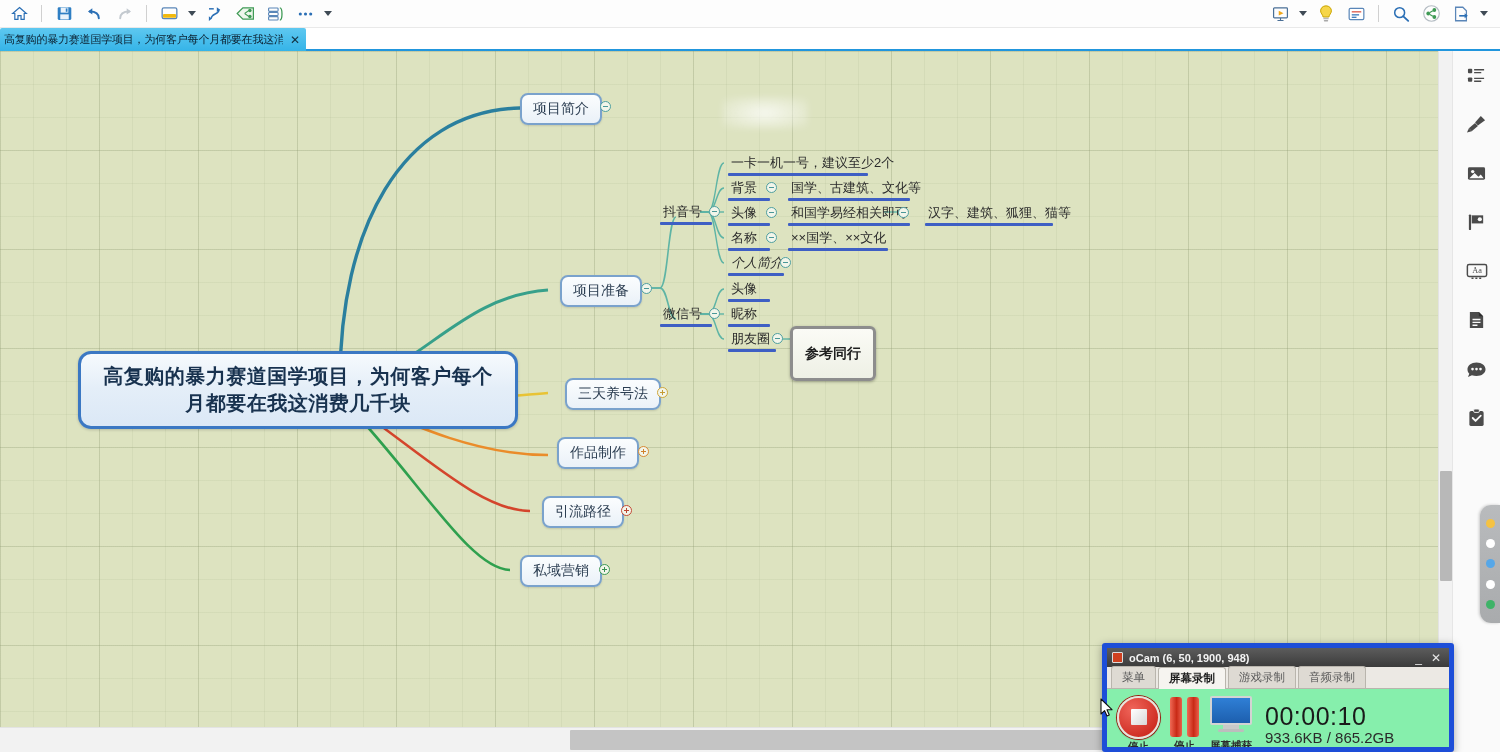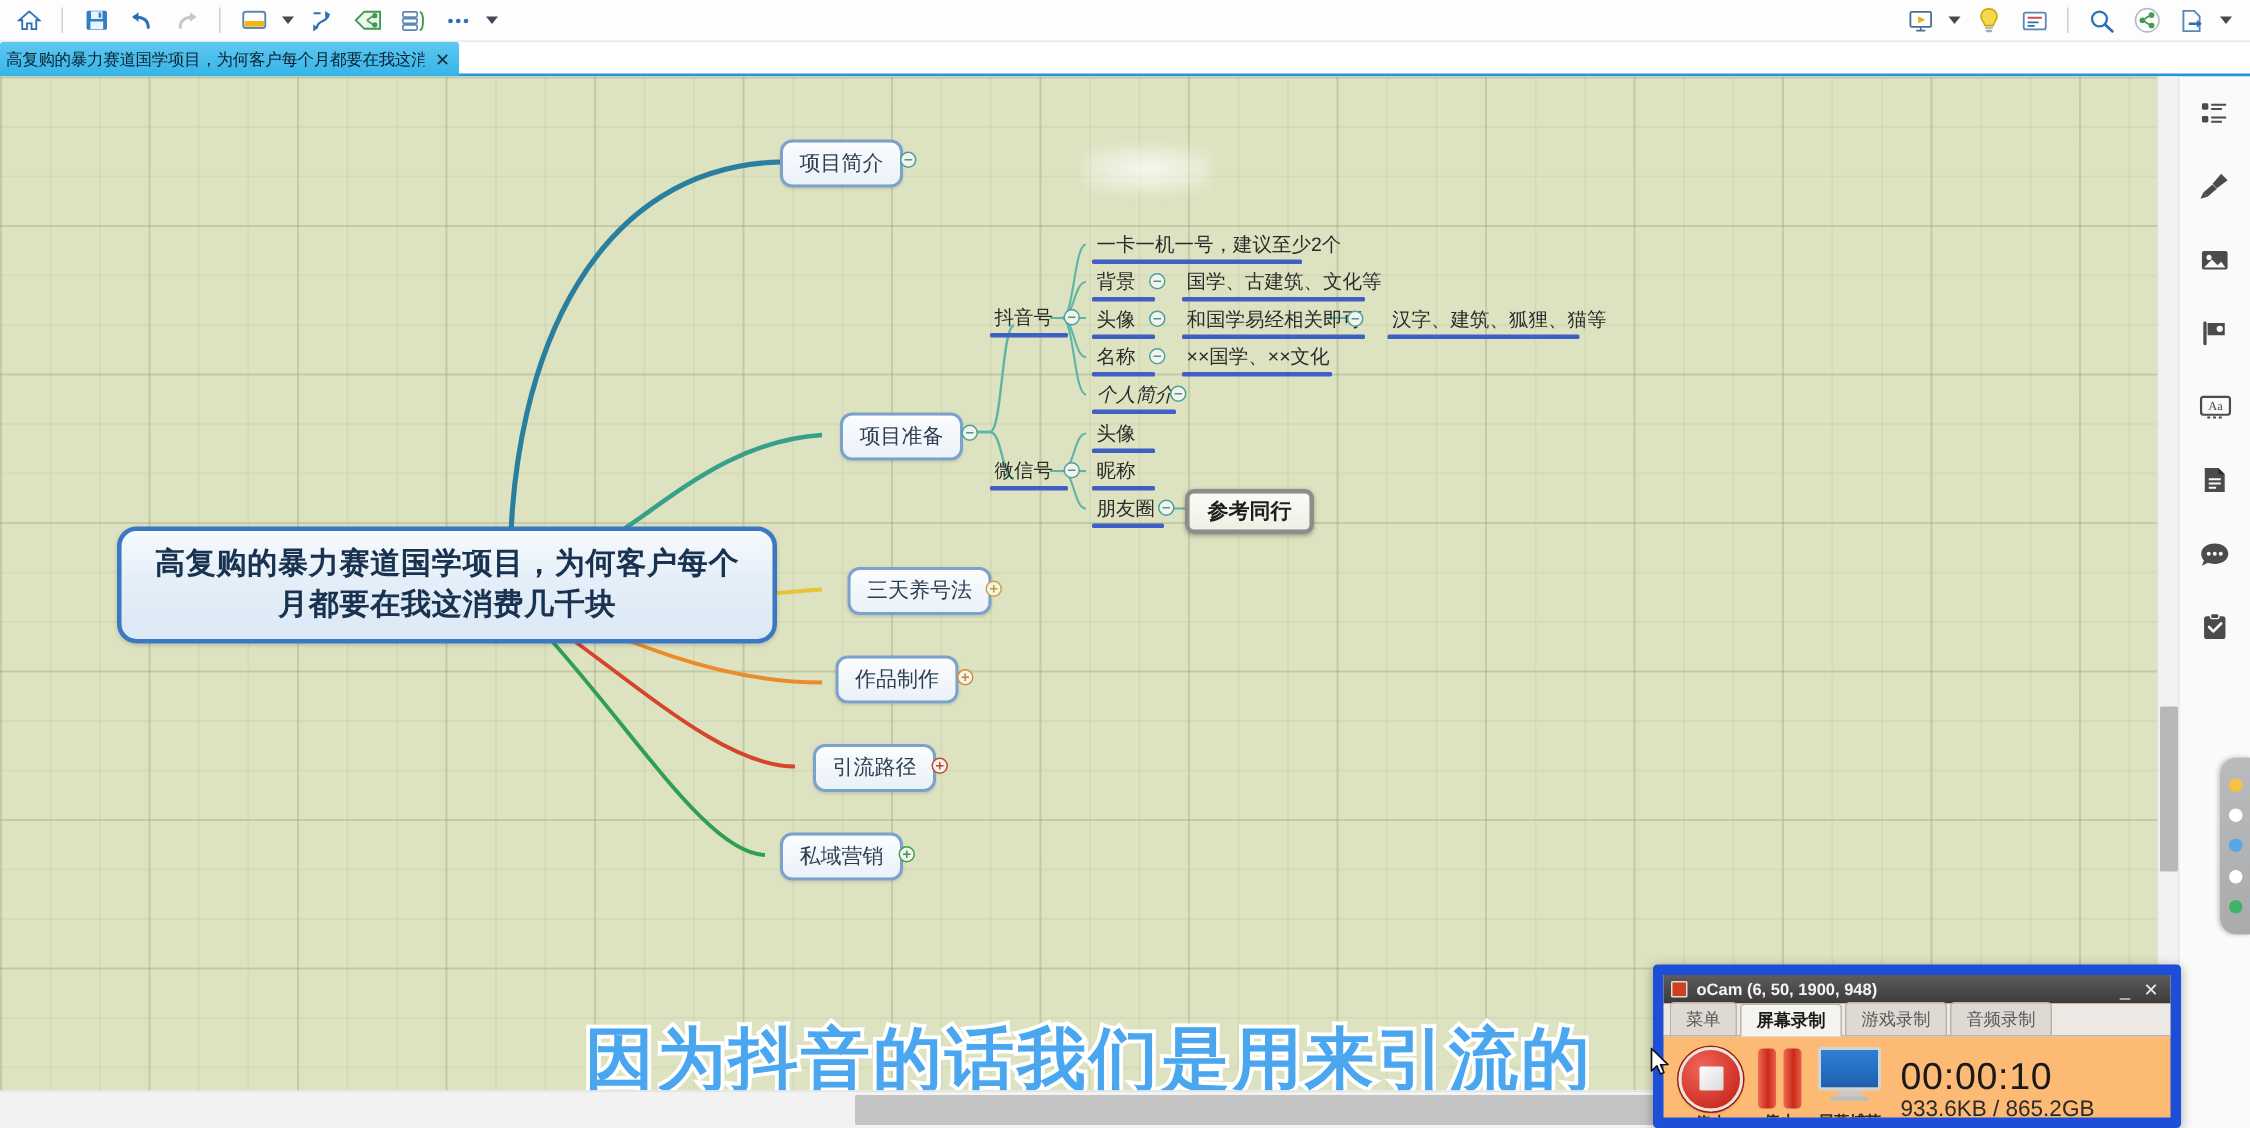--- a/index.html
+++ b/index.html
@@ -117,21 +117,21 @@
   .leaf { position: absolute; display: flex; align-items: center; }
   .leaf .txt {
     font-size: 13px; color: #2b2b2b; white-space: nowrap; padding: 0 3px 2px 3px;
     line-height: 18px;
   }
   .uline { position: absolute; height: 3px; border-radius: 1px; }
   .u-blue { background: #3e5fc4; }
   .selected-box {
     border: 3px solid #8d8d8d; border-radius: 6px;
     background: linear-gradient(180deg,#fbfbf6,#eef0e5);
-    padding: 3px 12px; box-shadow: 0 1px 3px rgba(0,0,0,0.3);
+    padding: 15px 12px; box-shadow: 0 1px 3px rgba(0,0,0,0.3);
   }
   .selected-box span { font-size: 14px; color: #1e1e1e; font-weight: bold; white-space: nowrap; }
 
   
   .subtitle {
     position: absolute; left: 0; top: 625px; width: 1452px;
     text-align: center; font-size: 46px; font-weight: bold;
     color: #4aa6ee; letter-spacing: 2px;
     -webkit-text-stroke: 5px #ffffff; paint-order: stroke fill;
     text-shadow: 0 0 1px #ffffff;
@@ -160,21 +160,21 @@
     position: absolute; right: 0px; top: 505px; width: 20px; height: 118px;
     background: linear-gradient(180deg,#b9bbbd,#a9abad); border-radius: 11px 0 0 11px;
     box-shadow: -1px 0 3px rgba(0,0,0,0.2); cursor: pointer;
     display: flex; flex-direction: column; align-items: center; justify-content: space-around; padding: 8px 0;
   }
   .fw-dot { width: 9px; height: 9px; border-radius: 50%; }
 
   
   .ocam {
     position: absolute; left: 1102px; top: 643px; width: 352px; height: 109px;
-    background: #fdba74; border: 7px solid #1d4ed8; border-radius: 3px;
+    background: #86efac; border: 5px solid #1d4ed8; border-radius: 3px;
     box-shadow: 0 2px 8px rgba(0,0,0,0.35); overflow: hidden;
   }
   .ocam-title {
     height: 19px; background: linear-gradient(180deg,#5c5c5c,#3b3b3b);
     display: flex; align-items: center; padding: 0 5px; gap: 6px;
   }
   .ocam-ico { width: 11px; height: 11px; background: #cf4020; border: 1px solid #ddd; border-radius: 1px; }
   .ocam-title-text { font-size: 11px; font-weight: bold; color: #f3f3f3; white-space: nowrap; }
   .ocam-wbtns { margin-left: auto; display: flex; gap: 9px; padding-right: 3px; }
   .ocam-wbtn { font-size: 12px; color: #e8e8e8; line-height: 10px; cursor: pointer; }
@@ -479,21 +479,20 @@
     <div class="leaf" style="left:728px; top:279px;">
       <span class="txt">朋友圈</span>
       <div class="uline u-blue" style="left:0; top:19px; width:48px;"></div>
     </div>
     <div class="bullet minus b-teal" style="left:772px; top:282px;"></div>
 
     <div class="node selected-box" style="left:790px; top:275px;">
       <span>参考同行</span>
     </div>
 
-    <div class="subtitle">因为抖音的话我们是用来引流的</div>
   </div>
 
   <div class="vscroll">
     <div class="vthumb"></div>
   </div>
   <div class="hscroll">
     <div class="hthumb"></div>
   </div>
 
   <div class="sidebar">

